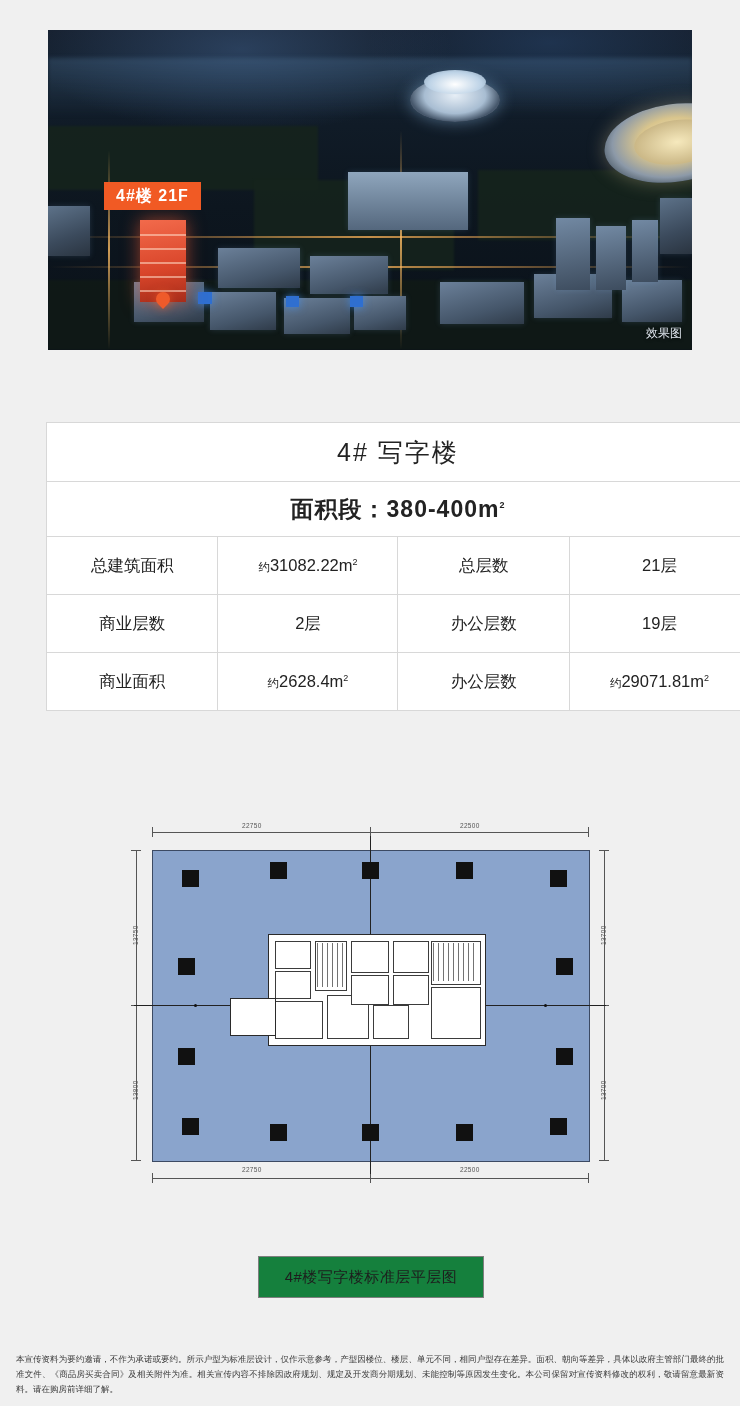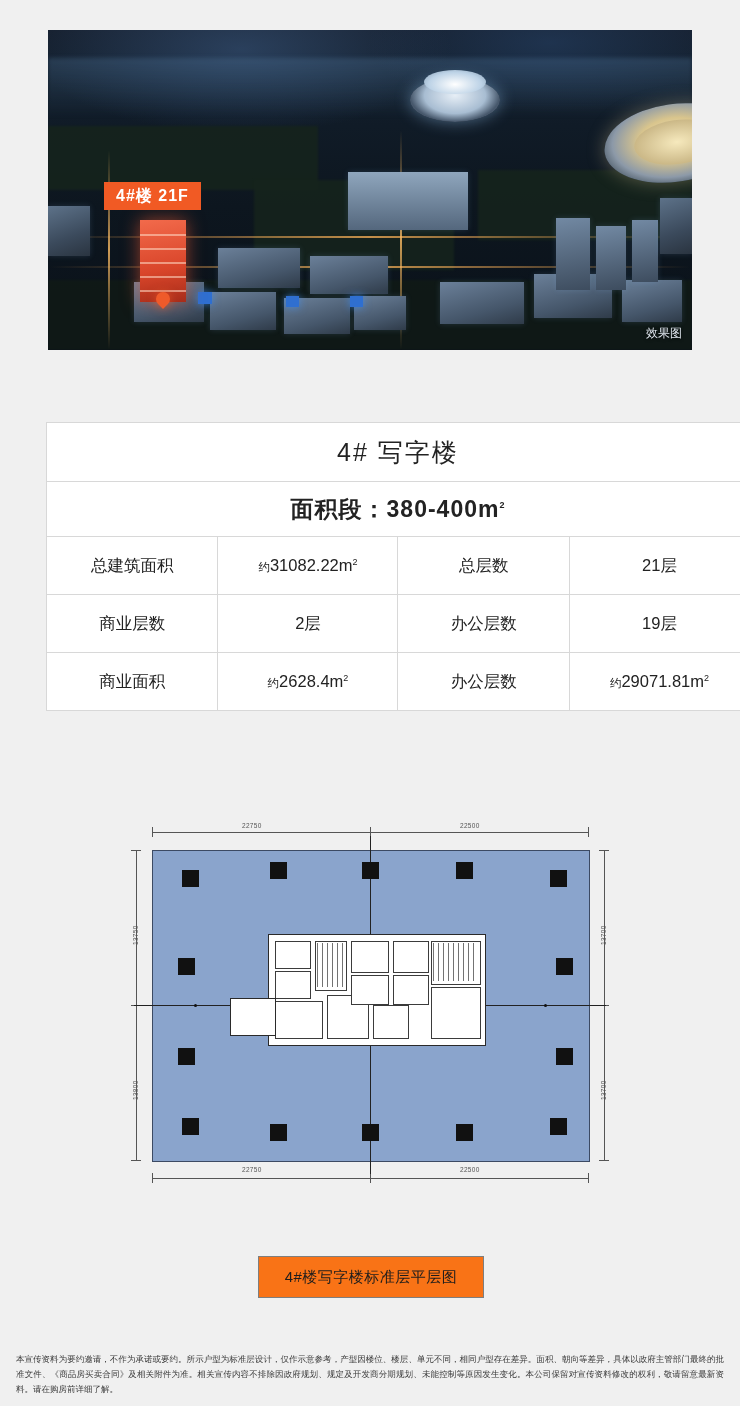--- a/index.html
+++ b/index.html
@@ -251,21 +251,21 @@
     background: #111;
   }
 
   
   .caption {
     position: absolute;
     left: 258px;
     top: 1256px;
     width: 224px;
     border: 1px solid #7e7e7e;
-    background: #f97316;
+    background: #15803d;
     text-align: center;
     padding: 8px 0 9px 0;
     line-height: 1.55;
   }
   .caption div {
     font-size: 15px;
     color: #1d1d1d;
     letter-spacing: .5px;
   }
 

